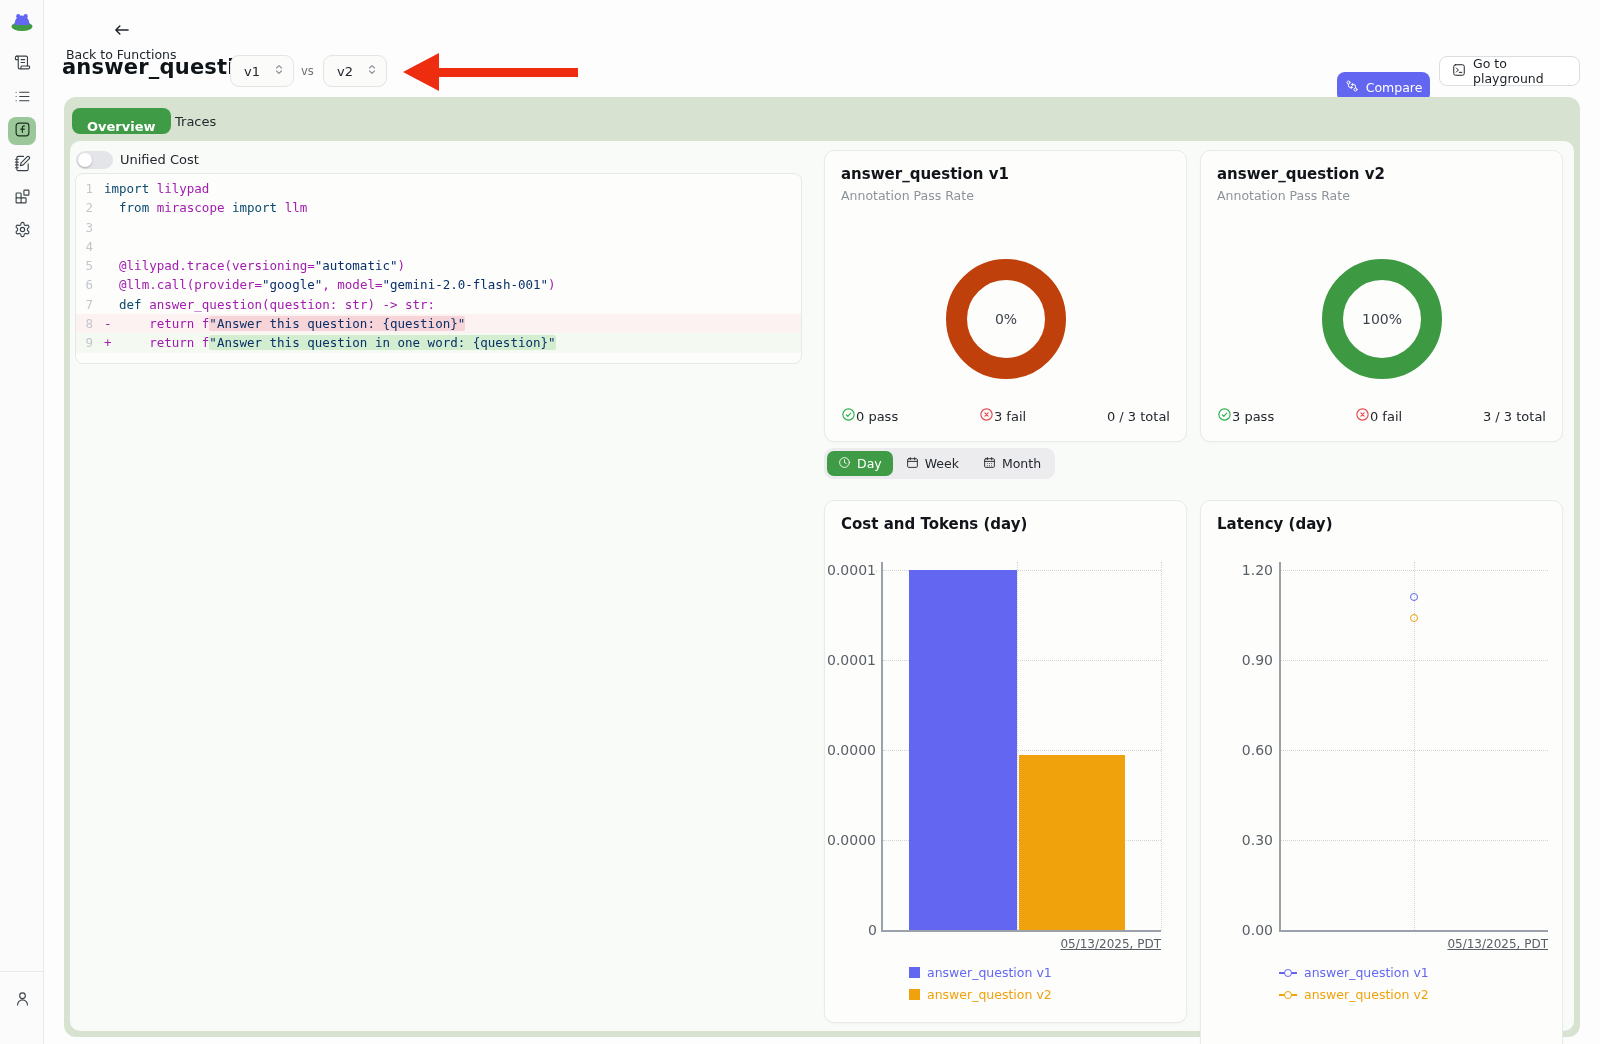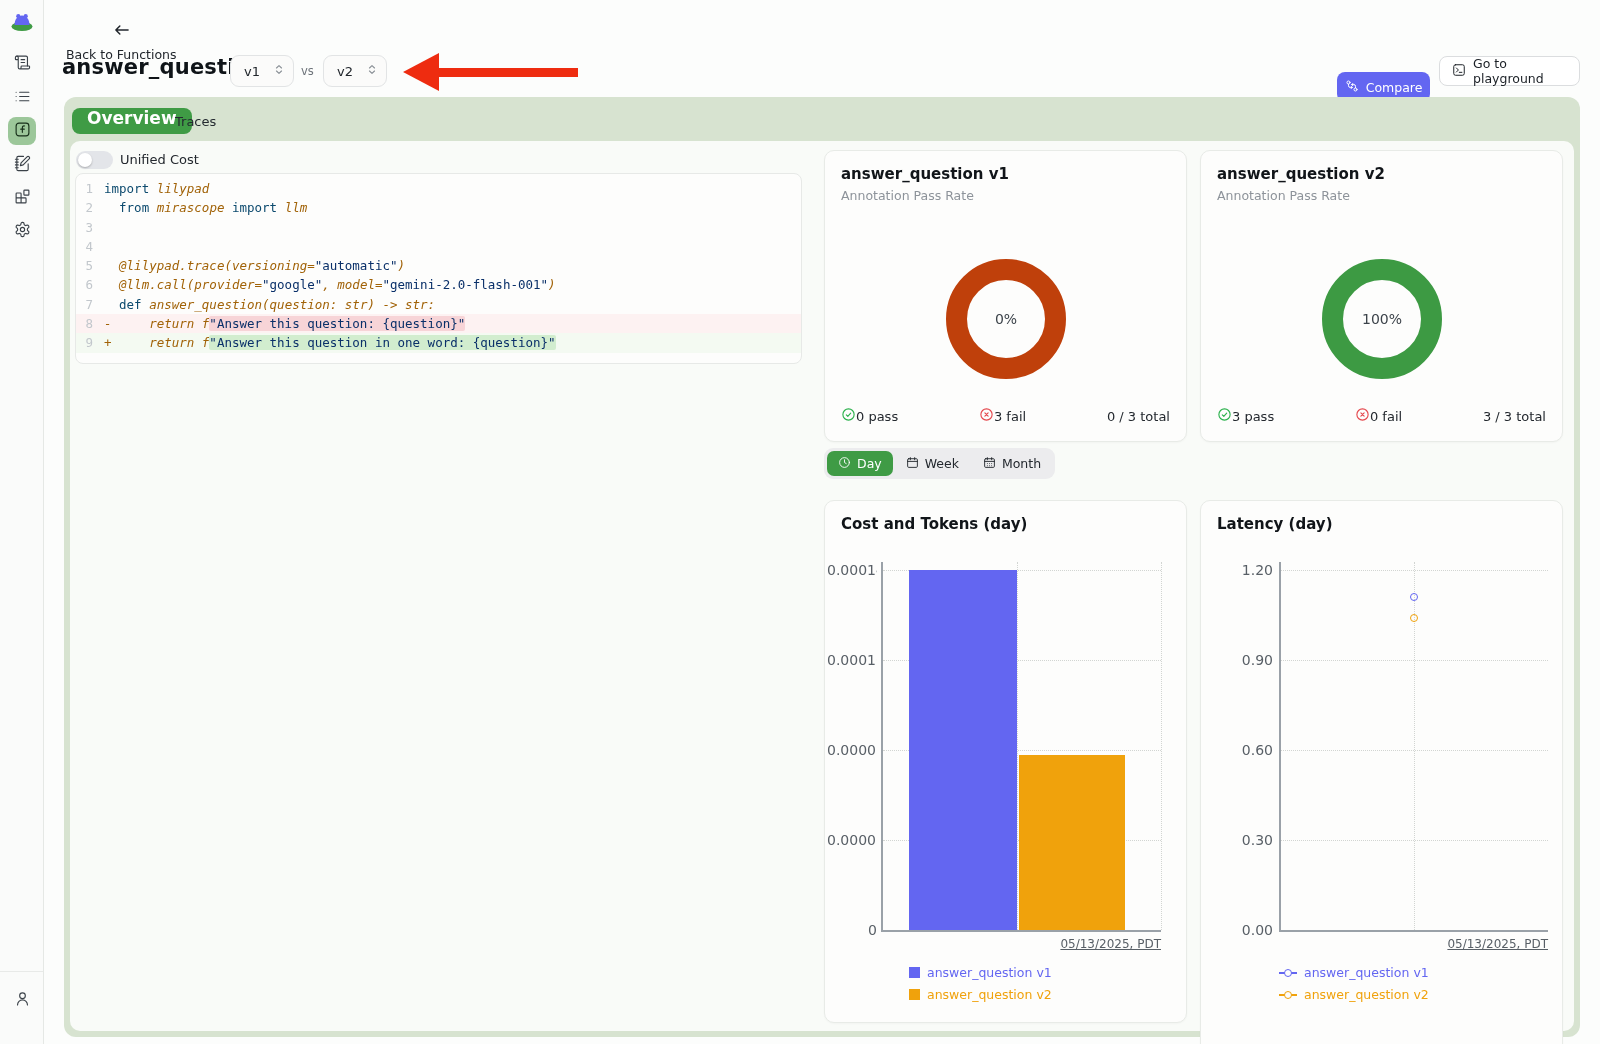--- a/index.html
+++ b/index.html
@@ -27,37 +27,37 @@
   .arrow-shaft { position:absolute; left:435px; top:68px; width:143px; height:9px; }
   .btn { position:absolute; top:56px; height:30px; border-radius:8px; display:flex; align-items:center; gap:7px; font-size:12.5px; padding:0 12px; cursor:pointer; }
   .btn svg { width:14px; height:14px; fill:none; stroke-width:1.7; stroke-linecap:round; stroke-linejoin:round; }
   .btn-compare { left:1337px; width:93px; color:#fff; justify-content:center; }
   .btn-compare svg { stroke:#fff; }
   .btn-playground { left:1439px; width:141px; background:#fff; border:1px solid #dbdddf; color:#1b2026; justify-content:center; }
   .btn-playground svg { stroke:#1b2026; }
 
   
   .shell { position:absolute; left:64px; top:97px; width:1516px; height:940px; background:#d7e3d0; border-radius:12px; }
-  .tab-overview { position:absolute; left:72px; top:108px; height:26px; padding:0 15px; border-radius:8px; color:#fff; font-size:17px; font-weight:600; display:flex; align-items:flex-start; cursor:pointer; }
+  .tab-overview { position:absolute; left:72px; top:108px; height:26px; padding:0 15px; border-radius:8px; color:#fff; font-size:13px; font-weight:600; display:flex; align-items:flex-end; cursor:pointer; }
   .tab-traces { position:absolute; left:163px; top:108px; height:26px; padding:0 12px; font-size:13px; color:#242a30; display:flex; align-items:center; cursor:pointer; }
   .inner { position:absolute; left:70px; top:141px; width:1504px; height:890px; background:#f9fbf8; border-radius:10px; }
 
   
   .toggle { position:absolute; left:76px; top:151px; width:37px; height:18px; background:#e3e5e9; border-radius:10px; cursor:pointer; }
   .toggle .knob { position:absolute; left:2px; top:2px; width:14px; height:14px; border-radius:50%; background:#fff; box-shadow:0 1px 2px rgba(0,0,0,.25); }
   .toggle-label { position:absolute; left:120px; top:152px; font-size:13px; color:#23282e; }
 
   
   .code-panel { position:absolute; left:75px; top:173px; width:727px; height:191px; background:#fdfdfc; border:1px solid #e7e9e7; border-radius:8px; padding-top:5px; overflow:hidden; font-family:"DejaVu Sans Mono", monospace; font-size:12.5px; }
   .code-line { display:flex; height:19.3px; line-height:19.3px; white-space:pre; }
   .code-line .ln { flex:none; width:28px; text-align:right; padding-right:11px; color:#c2c7cc; user-select:none; }
   .code-line .cd { white-space:pre; }
   .row-del { background:#fdf2f2; }
   .row-add { background:#f4faf2; }
-  .kw { color:#0c4a6e; } .str { color:#0a3069; } .pl { color:#a16207;font-style:italic; }
+  .kw { color:#0c4a6e; } .str { color:#0a3069; } .pl { color:#a21caf; }
   .del { background:#f7d4d7; color:#0a3069; border-radius:2px; }
   .add { background:#d2edcf; color:#0a3069; border-radius:2px; }
 
   
   .card { position:absolute; background:#fdfdfc; border:1px solid #e8ebe7; border-radius:10px; box-shadow:0 1px 2px rgba(0,0,0,.03); }
   .card-title { position:absolute; left:16px; top:14px; font-size:15px; font-weight:bold; color:#111519; }
   .card-sub { position:absolute; left:16px; top:37px; font-size:12.5px; color:#8d939a; }
   .donut { position:absolute; left:121px; top:108px; width:120px; height:120px; border-radius:50%; border:21px solid #ccc; display:flex; align-items:center; justify-content:center; }
   .donut-pct { font-size:14px; color:#3c434a; }
   .card-foot { position:absolute; left:16px; right:16px; bottom:16px; display:flex; justify-content:space-between; align-items:center; font-size:13px; color:#23282e; }

